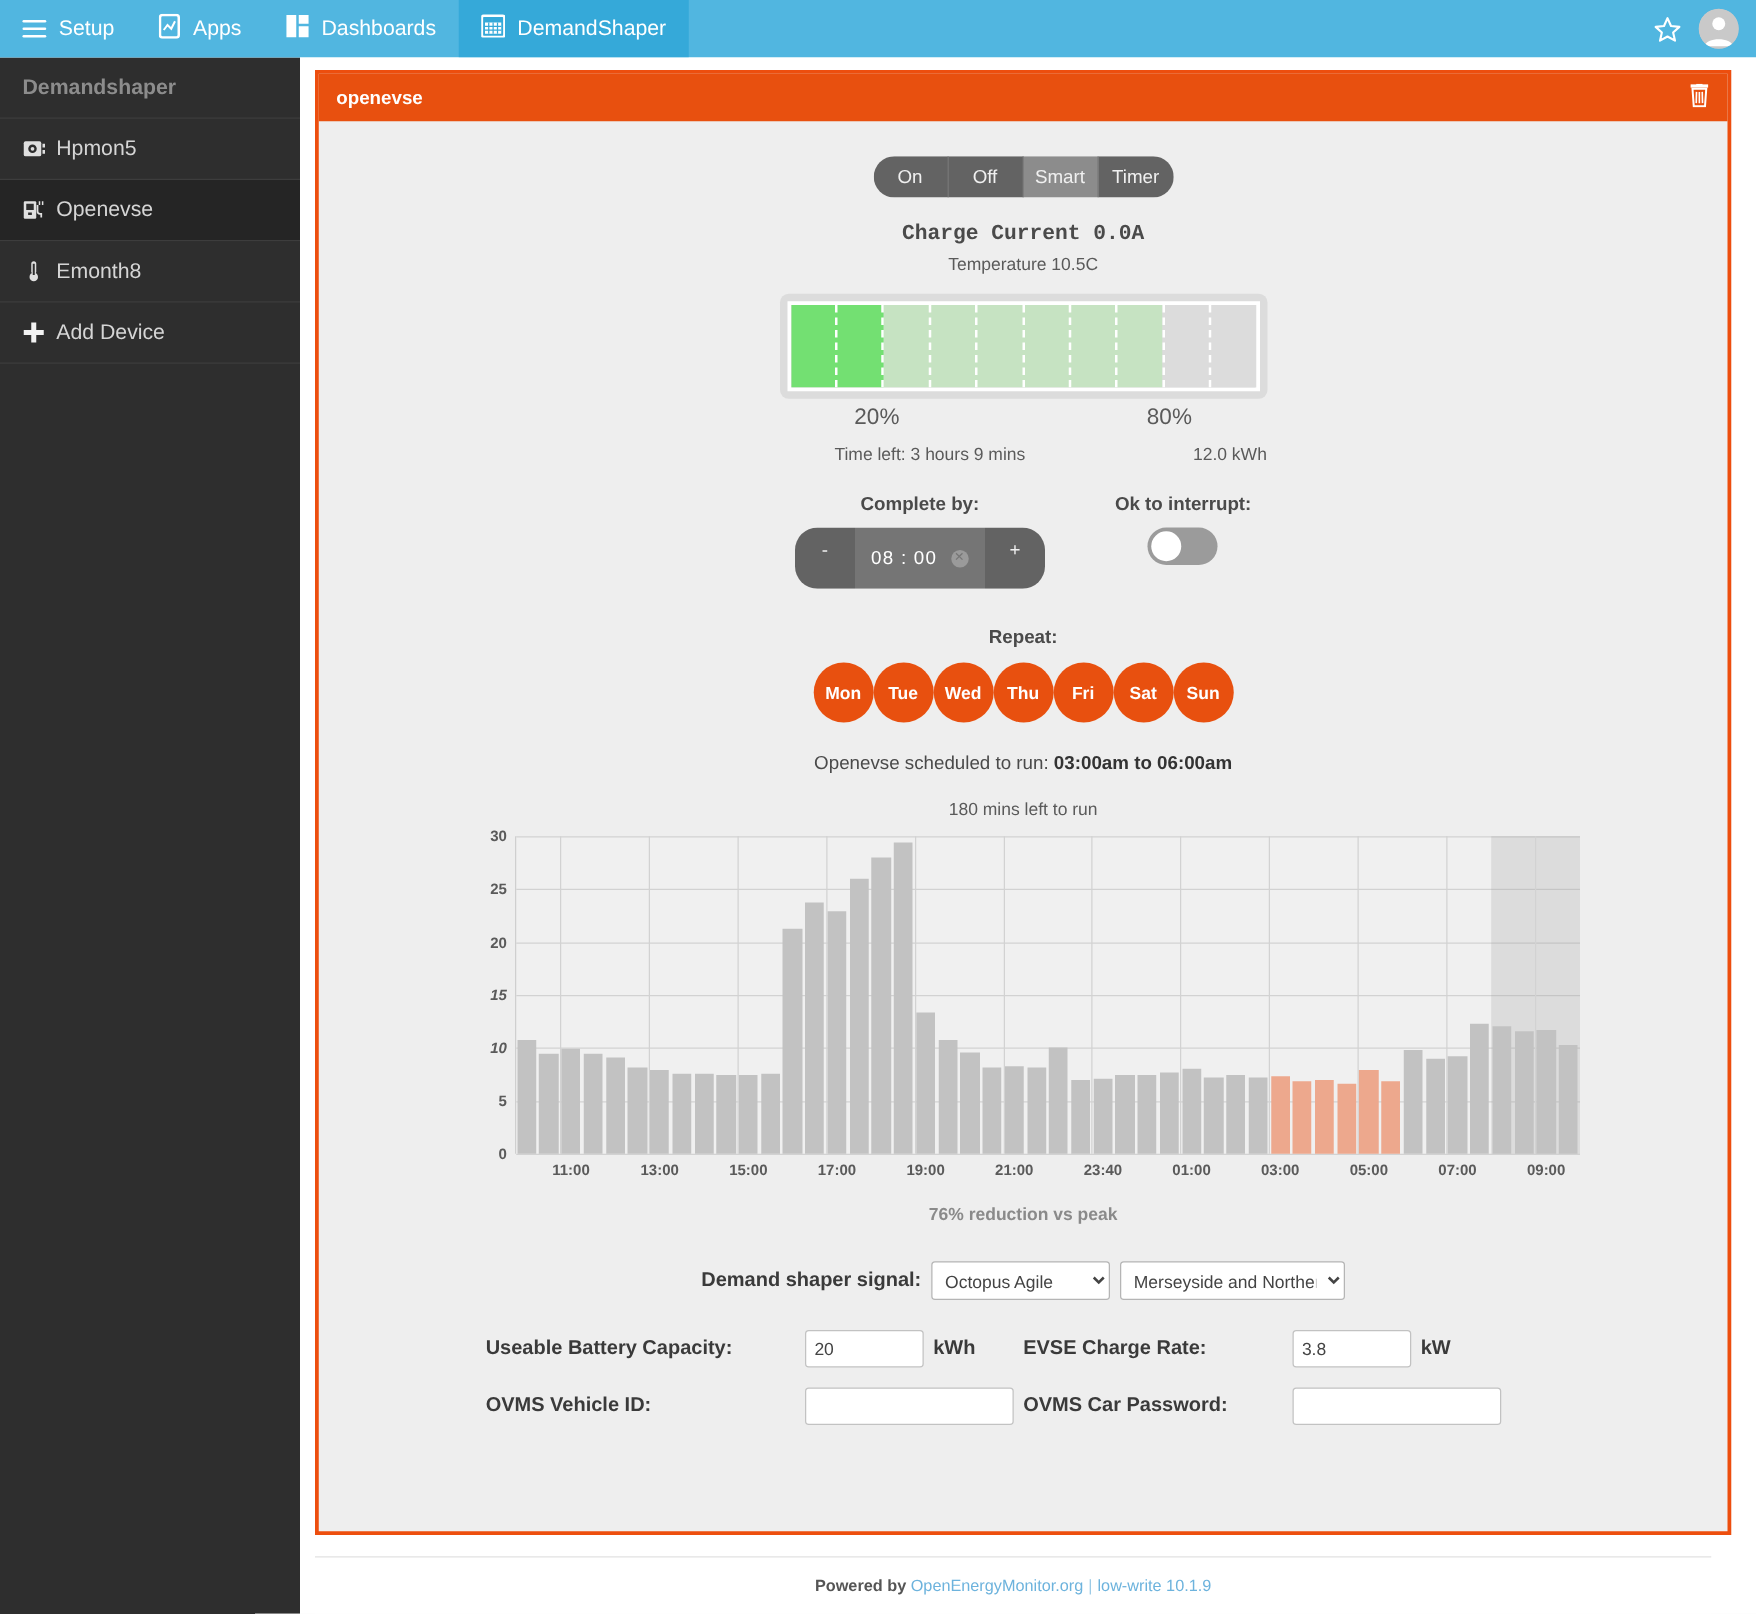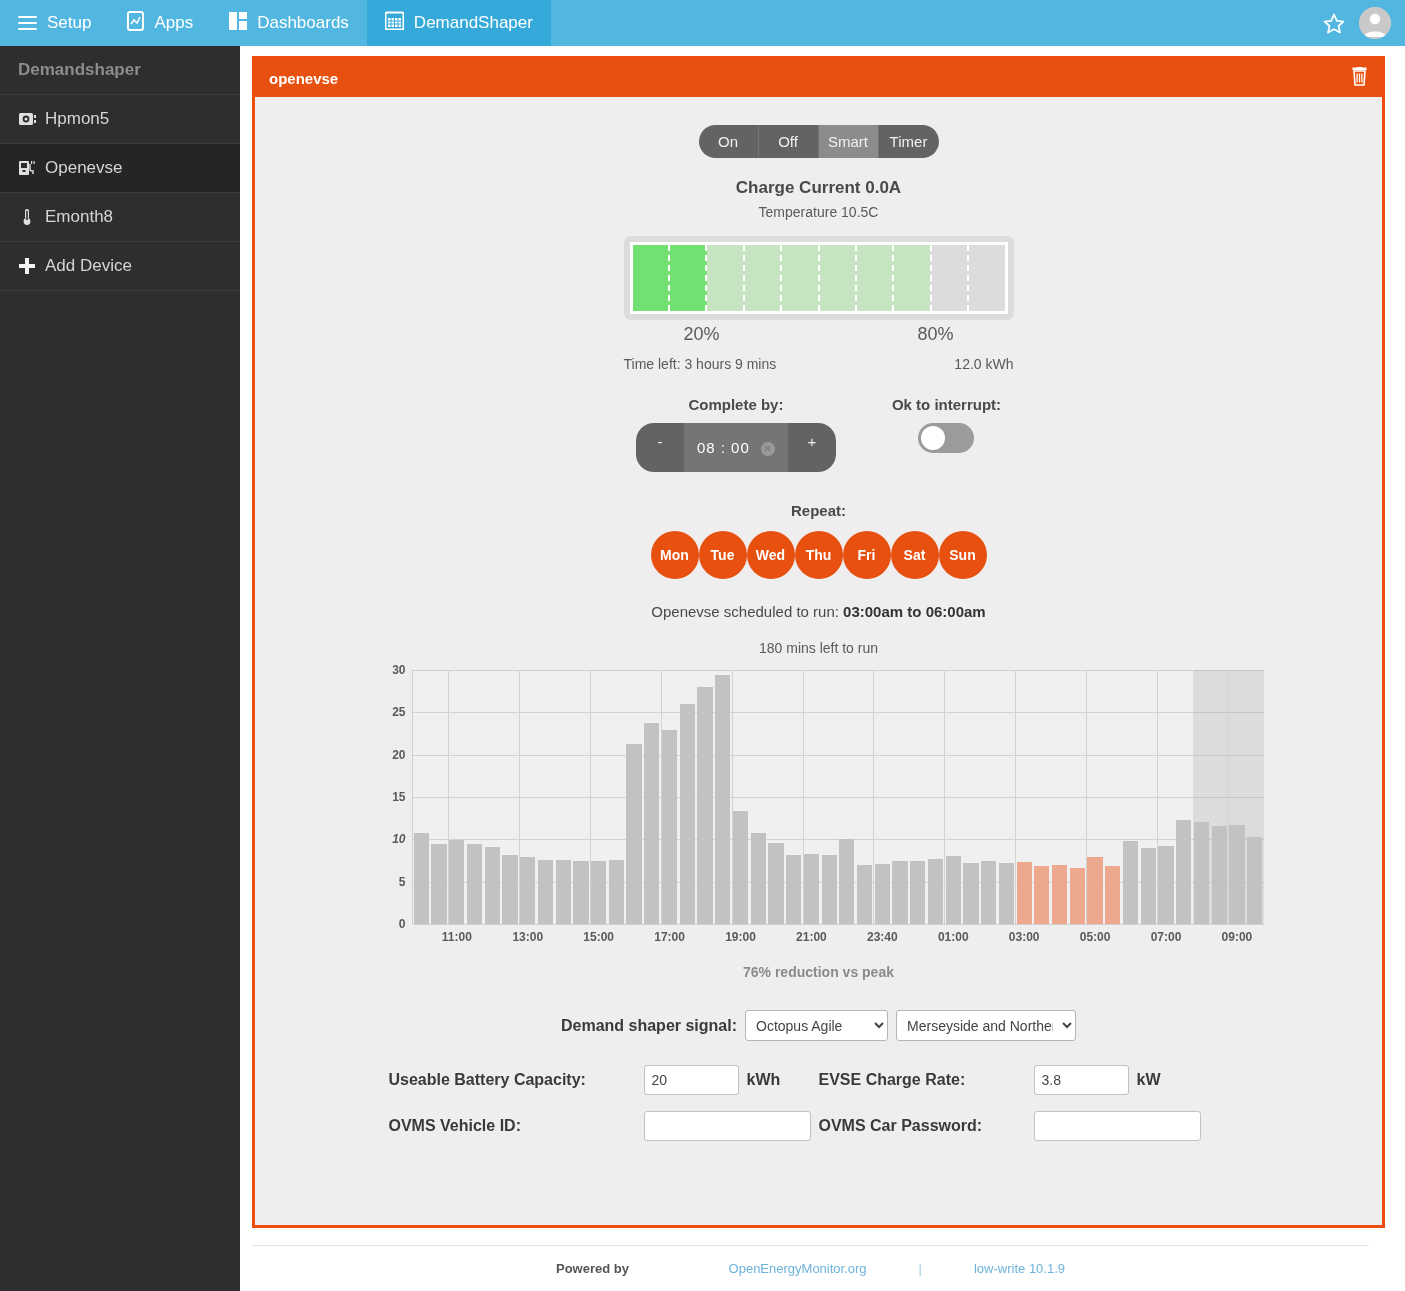--- a/index.html
+++ b/index.html
@@ -75,39 +75,39 @@
   .mode-group{ display:flex; border-radius:18px; overflow:hidden; }
   .mode-btn{
     background:#636363; color:#f0f0f0; font-size:15px;
     padding:8px 0; width:60px; text-align:center; cursor:pointer;
     border-right:1px solid #757575;
   }
   .mode-btn:last-child{ border-right:none; }
   .mode-btn.active{ background:#8c8c8c; }
 
   
-  .charge-title{ text-align:center; font-size:17px; font-weight:bold; color:#4a4a4a; margin-top:20px;}
+  .charge-title{ text-align:center; font-size:17px; font-weight:bold; color:#4a4a4a; margin-top:20px;font-family:Liberation Mono, monospace;}
   .temp-line{ text-align:center; font-size:14px; color:#5a5a5a; margin-top:6px;}
 
   
   .bat-wrap{ width:390px; margin:16px auto 0; }
   .bat-outer{
     background:#dcdcdc; border-radius:7px; padding:6px;
   }
   .bat-inner{
     position:relative; height:72px; background:#dcdcdc;
     border:3px solid #ffffff; display:flex; overflow:hidden;
   }
   .bat-seg{ height:100%; }
   .bat-ticks{ position:absolute; inset:0; display:flex; pointer-events:none; }
   .bat-ticks span{ flex:1; border-right:2px dashed #ffffff; }
   .bat-ticks span:last-child{ border-right:none; }
   .bat-labels{ position:relative; height:22px; margin-top:4px; font-size:18px; color:#5a5a5a;}
   .bat-labels span{ position:absolute; transform:translateX(-50%); }
-  .bat-foot{ display:flex; justify-content:space-between; font-size:14px; color:#5a5a5a; margin-top:10px;}
+  .bat-foot{ display:flex; justify-content:space-between; font-size:14px; color:#5a5a5a; margin-top:10px;margin-left:44px;}
 
   
   .cb-row{ display:flex; justify-content:center; gap:56px; margin-top:24px; }
   .cb-block{ text-align:center; }
   .cb-label{ font-size:15px; font-weight:bold; color:#4a4a4a; }
   .stepper{
     margin:10px auto 0; display:flex; border-radius:18px; overflow:hidden; width:200px;
   }
   .stepper .sbtn{
     background:#636363; color:#efefef; width:48px; text-align:center; font-size:15px;
@@ -183,21 +183,21 @@
     height:30px; padding:3px 7px;
   }
   .in-sm{ width:95px; }
   .in-lg{ width:167px; }
   .unit{ font-size:16px; font-weight:bold; color:#3a3a3a; margin-left:8px; }
 
   
   .footer{
     position:absolute; left:12px; right:36px; bottom:0; height:46px;
     border-top:1px solid #e2e2e2; display:flex; align-items:center; justify-content:center;
-    font-size:13px; color:#555; background:#fff;gap:48px;
+    font-size:13px; color:#555; background:#fff;
   }
   .footer a{ color:#6db3dd; text-decoration:none; }
   .footer .sep{ color:#9dcbe6; margin:0 4px; }
 </style>
 </head>
 <body>
 
 <div class="topnav">
 
   <div class="nav-item">
@@ -420,21 +420,21 @@
         <div class="chart-title">180 mins left to run</div>
         <div class="chart-box">
           <div class="plot" id="plot">
               <div class="gl-h" style="top: 100%;"></div>
               <div class="yt" style="top: 100%;">0</div>
               <div class="gl-h" style="top: 83.3333%;"></div>
               <div class="yt" style="top: 83.3333%;">5</div>
               <div class="gl-h" style="top: 66.6667%;"></div>
               <div class="yt" style="top: 66.6667%; font-style: italic;">10</div>
               <div class="gl-h" style="top: 50%;"></div>
-              <div class="yt" style="top: 50%;">15</div>
+              <div class="yt" style="top: 50%; font-style: italic;">15</div>
               <div class="gl-h" style="top: 33.3333%;"></div>
               <div class="yt" style="top: 33.3333%;">20</div>
               <div class="gl-h" style="top: 16.6667%;"></div>
               <div class="yt" style="top: 16.6667%;">25</div>
               <div class="gl-h" style="top: 0%;"></div>
               <div class="yt" style="top: 0%;">30</div>
               <div class="shade" style="left: 91.6667%; right: 0px;"></div>
               <div class="bars">
                 <div class="bar" title="10:00 : 10.7" style="left: 0.145833%; width: 1.79167%; height: 35.6667%;"></div>
                 <div class="bar" title="10:30 : 9.5" style="left: 2.22917%; width: 1.79167%; height: 31.6667%;"></div>

